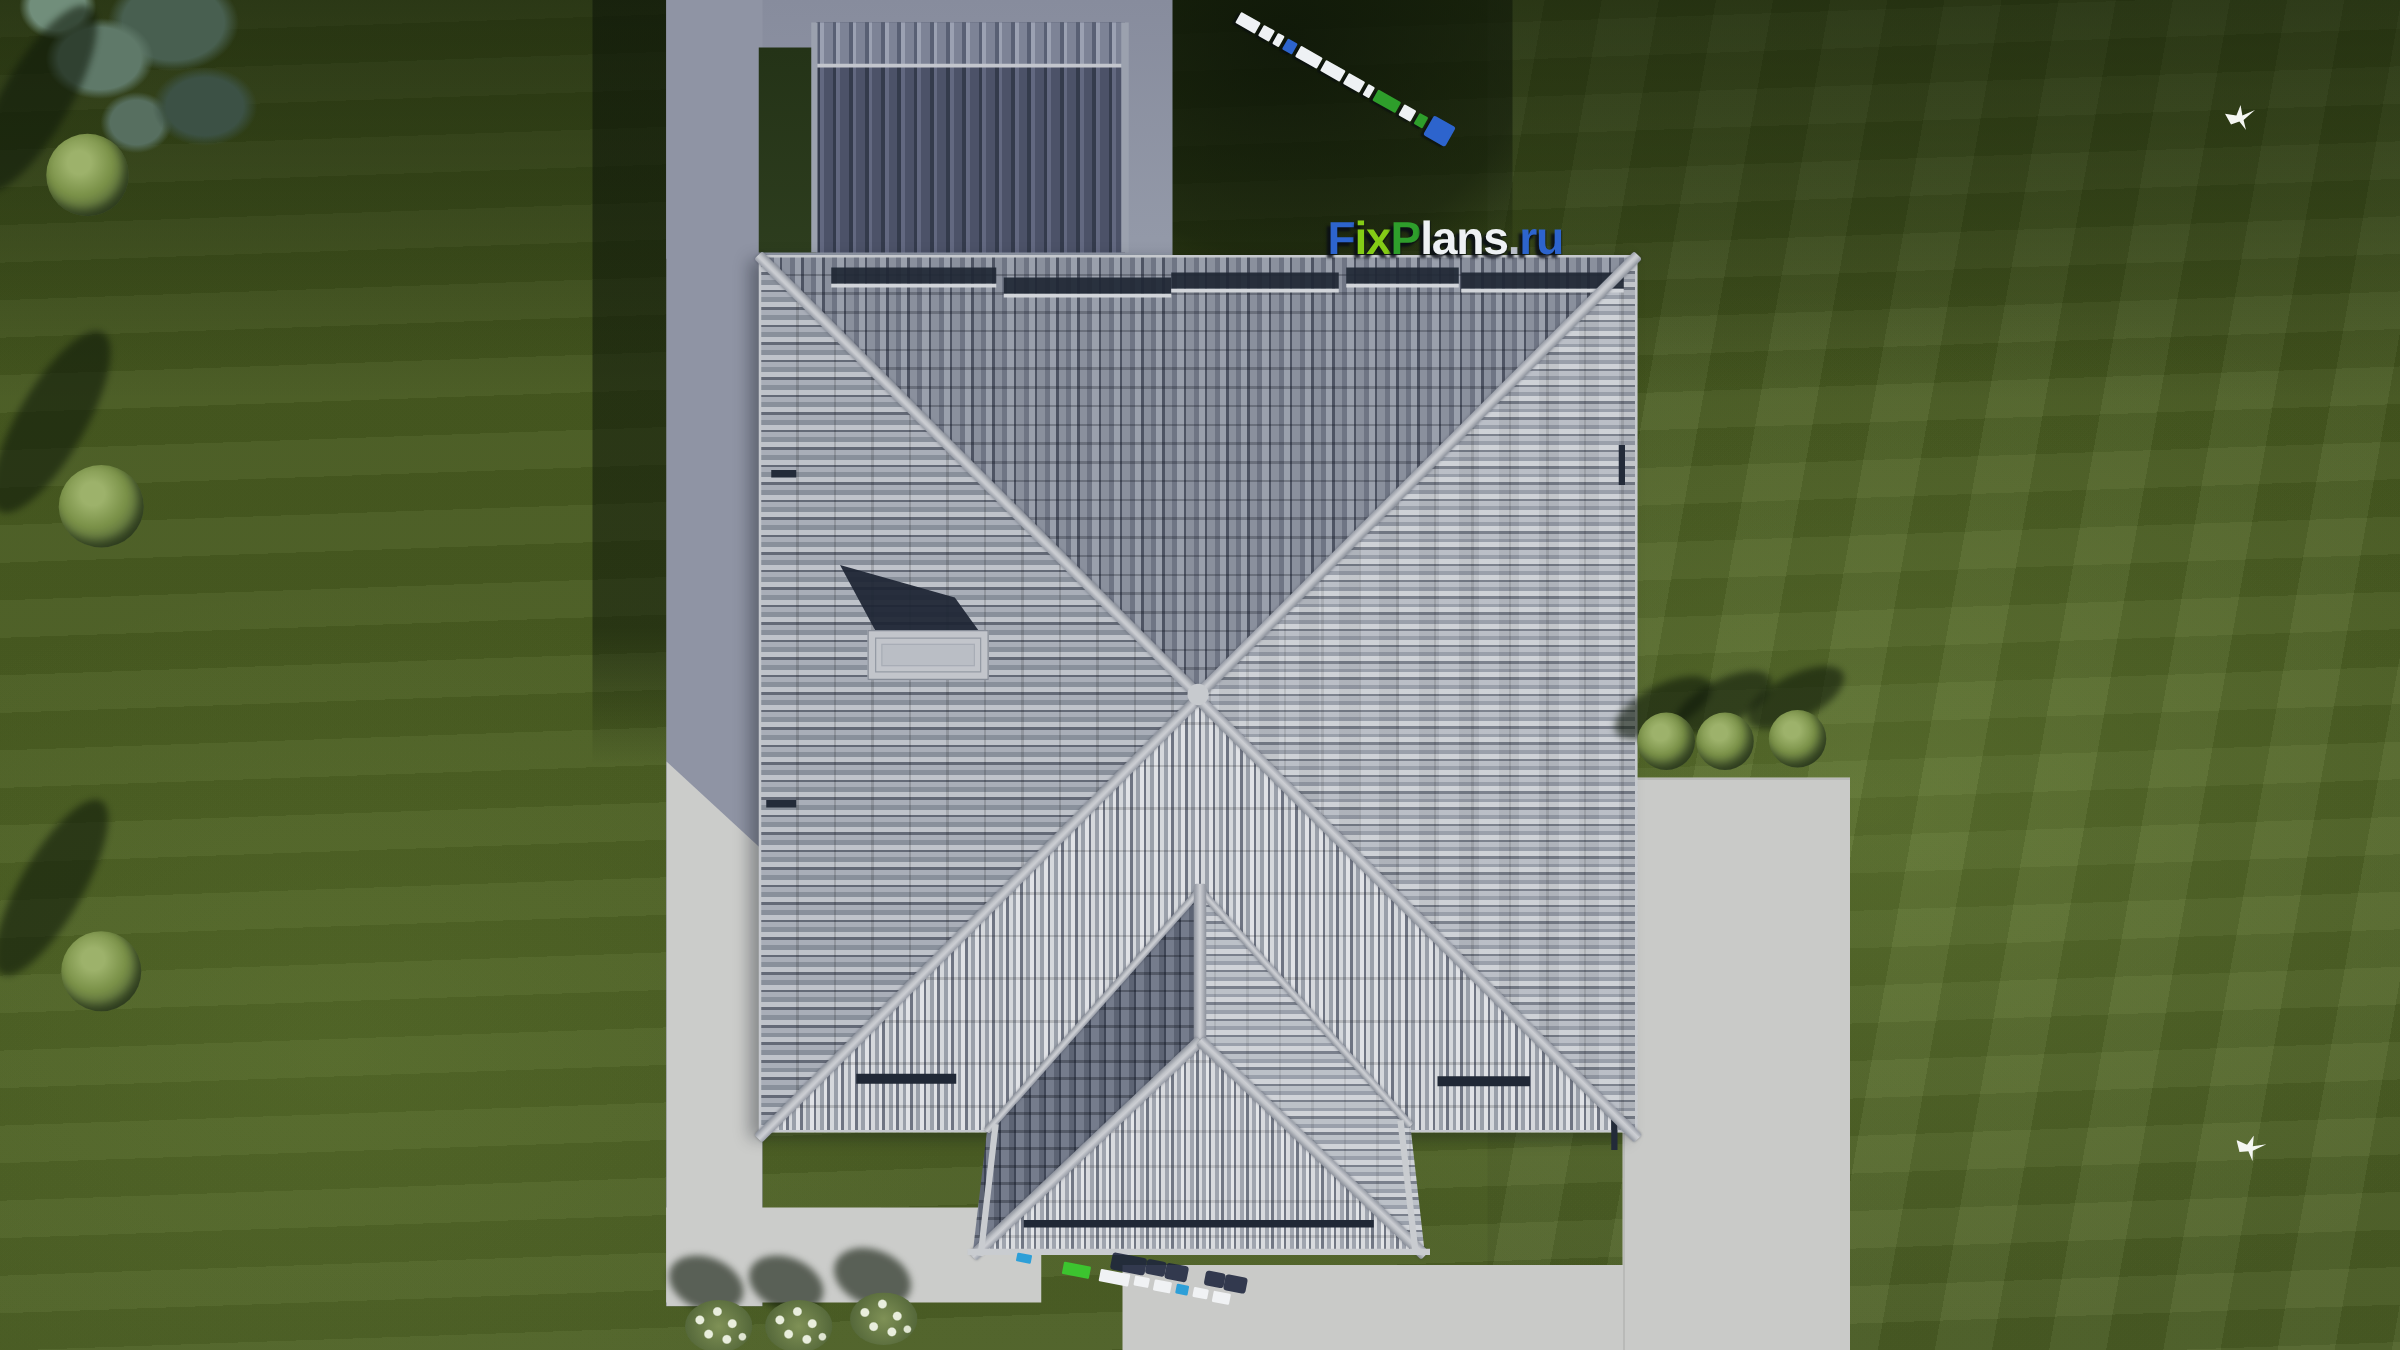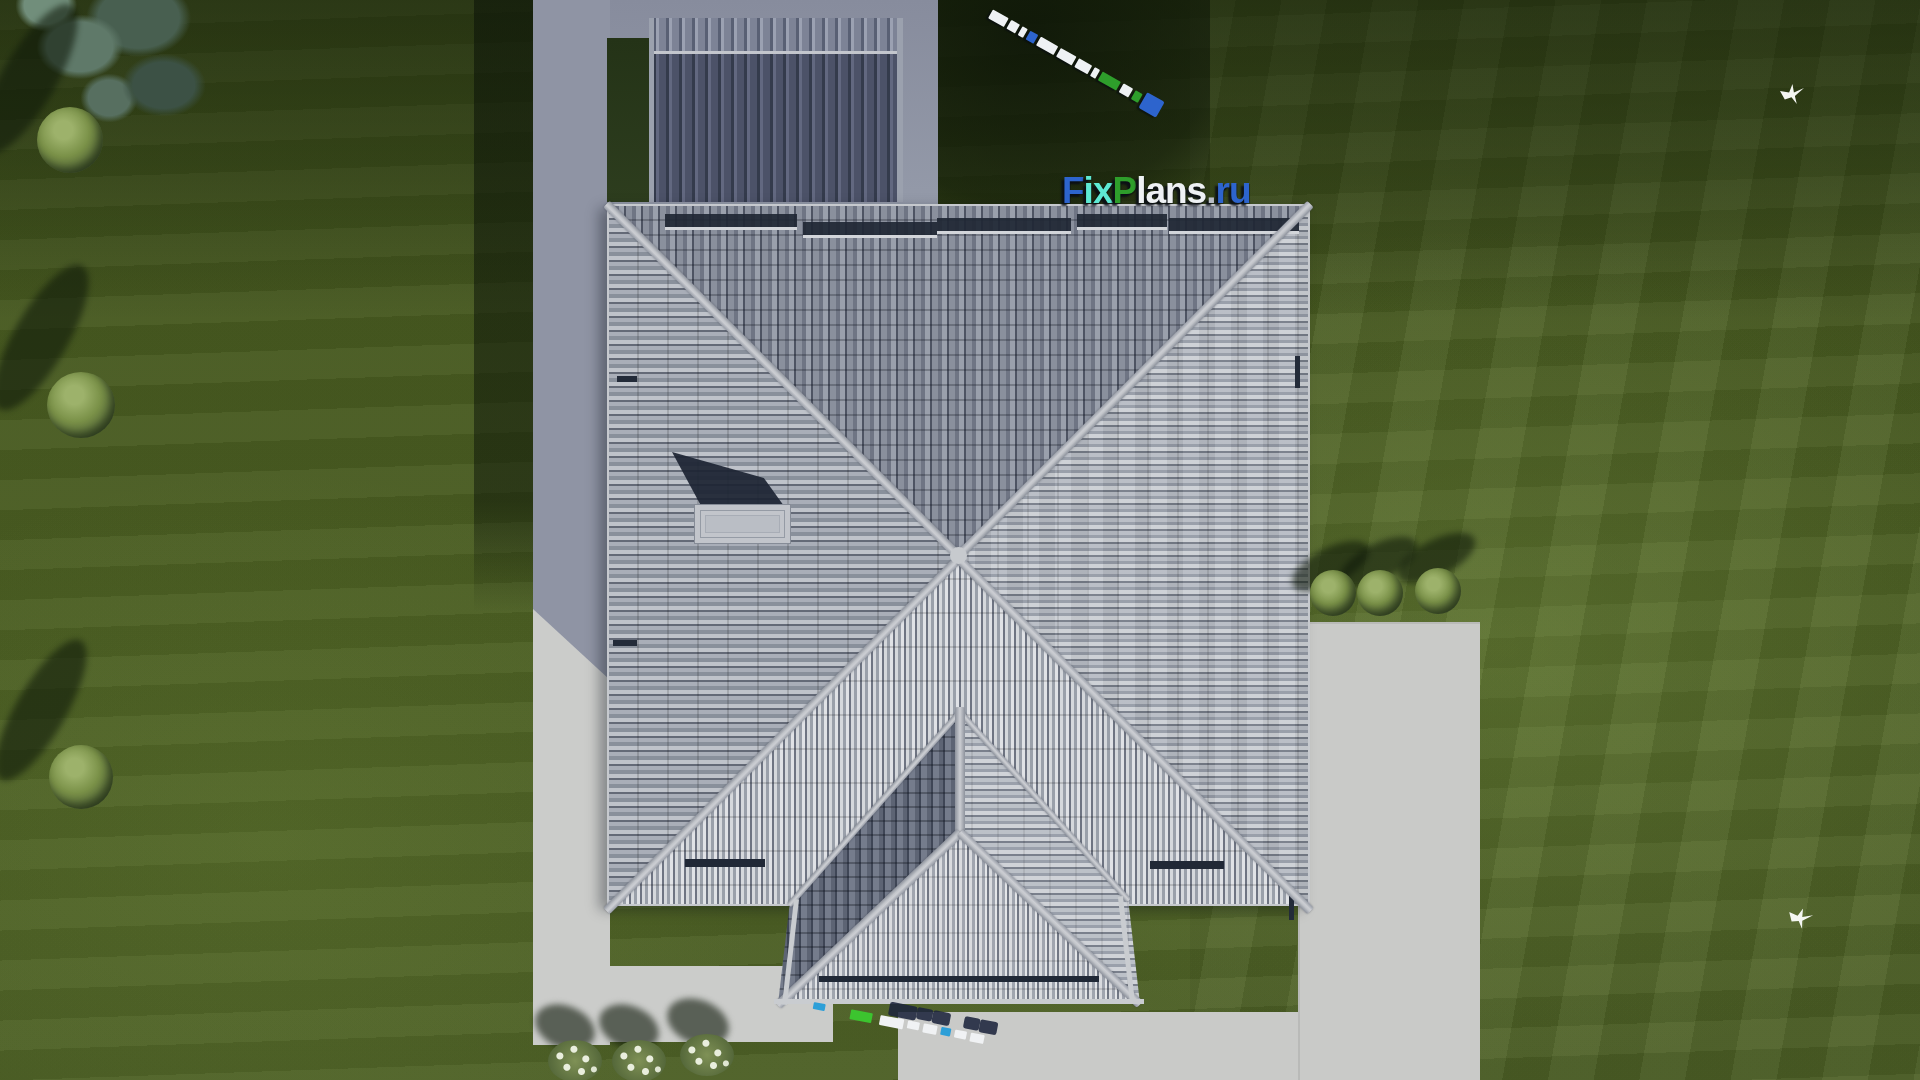--- a/index.html
+++ b/index.html
@@ -235,21 +235,21 @@
   <div class="bush" style="left:1415px;top:568px;width:46px;height:46px;"></div>
 
   <div class="fshadow" style="left:534px;top:1006px;width:62px;height:42px;transform:rotate(22deg);"></div>
   <div class="flower" style="left:548px;top:1040px;"></div>
   <div class="fshadow" style="left:598px;top:1006px;width:62px;height:42px;transform:rotate(22deg);"></div>
   <div class="flower" style="left:612px;top:1040px;"></div>
   <div class="fshadow" style="left:666px;top:1000px;width:64px;height:44px;transform:rotate(22deg);"></div>
   <div class="flower" style="left:680px;top:1034px;"></div>
 
   <div class="wm-text">
-    <span style="color:#2d64cd">F</span><span style="color:#5eead4">ix</span><span style="color:#2e9e2b">P</span><span style="color:#eef1f4">lans</span><span style="color:#b9bec7">.</span><span style="color:#2d64cd">ru</span>
+    <span style="color:#2d64cd">F</span><span style="color:#84cc16">ix</span><span style="color:#2e9e2b">P</span><span style="color:#eef1f4">lans</span><span style="color:#b9bec7">.</span><span style="color:#2d64cd">ru</span>
   </div>
 
   <div class="wm-stick">
     <span class="seg" style="width:18px;background:#eef1f4"></span>
     <span class="seg" style="width:10px;background:#eef1f4"></span>
     <span class="seg" style="width:6px;background:#eef1f4"></span>
     <span class="seg" style="width:9px;background:#2d64cd"></span>
     <span class="seg" style="width:20px;background:#eef1f4"></span>
     <span class="seg" style="width:18px;background:#eef1f4"></span>
     <span class="seg" style="width:15px;background:#eef1f4"></span>

